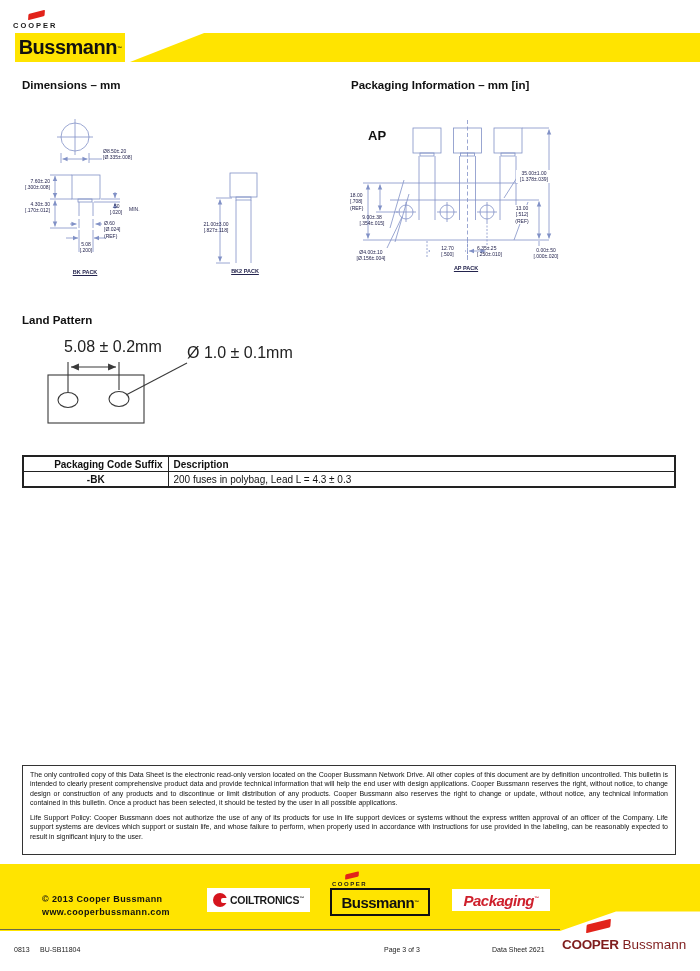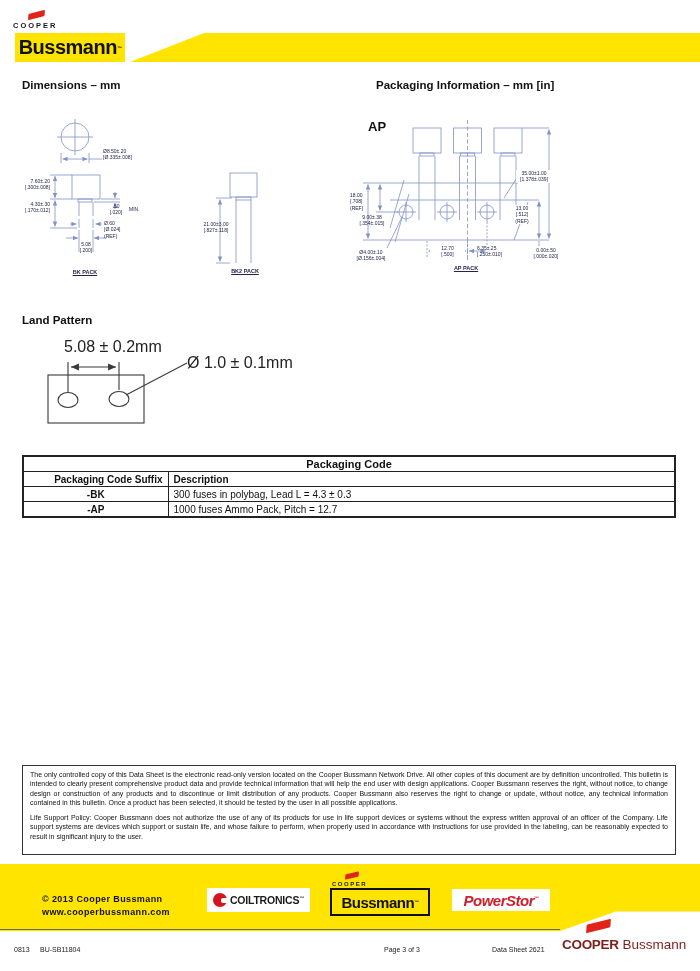--- a/index.html
+++ b/index.html
@@ -65,21 +65,21 @@
   <span class="swoosh" style="left:15px;top:2px;width:17px;height:6px;"></span>
   <span class="cooper-word" style="left:0;top:11px;font-size:7.5px;letter-spacing:2px;">COOPER</span>
   <div class="logo-box" style="left:2px;top:23px;width:110px;height:29px;font-size:20px;">
     <span>Bussmann</span>
       <span class="tm">™</span>
   </div>
 </div>
 <div class="banner"></div>
 
 <div class="h-section" style="left:22px;top:79px;">Dimensions – mm</div>
-<div class="h-section" style="left:376px;top:79px;">Packaging Information – mm [in]</div>
+<div class="h-section" style="left:351px;top:79px;">Packaging Information – mm [in]</div>
 
 <div class="fig" style="left:10px;top:112px;width:170px;height:170px;">
   <svg width="170" height="170">
     <defs>
       <marker id="ah" viewBox="0 0 10 10" refX="9" refY="5" markerWidth="7" markerHeight="7" orient="auto-start-reverse">
         <path d="M0,1 L9,5 L0,9 z" fill="#8191C6"></path>
       </marker>
       <marker id="ahd" viewBox="0 0 10 10" refX="9" refY="5" markerWidth="8" markerHeight="8" orient="auto-start-reverse">
         <path d="M0,1 L9,5 L0,9 z" fill="#3a3a3a"></path>
       </marker>
@@ -165,21 +165,21 @@
       <line x1="78.5" y1="141" x2="116" y2="141" marker-start="url(#ah)" marker-end="url(#ah)"></line>
       <path d="M137 112v23" stroke-dasharray="2 1.5"></path>
       <line x1="119" y1="141" x2="135.5" y2="141" marker-start="url(#ah)" marker-end="url(#ah)"></line>
       <path d="M172 18h27 M178 130h21"></path>
       <line x1="199" y1="19.5" x2="199" y2="128.5" marker-start="url(#ah)" marker-end="url(#ah)"></line>
       <path d="M172 90h17"></path>
       <line x1="189" y1="91.5" x2="189" y2="128.5" marker-start="url(#ah)" marker-end="url(#ah)"></line>
       <path d="M189 131v5"></path>
     </g>
   </svg>
-  <div class="ap-label" style="left:18px;top:9px;">AP</div>
+  <div class="ap-label" style="left:18px;top:18px;">AP</div>
   <div class="dim" style="left:0;top:82px;">18.00
 [.708]
 (REF)</div>
   <div class="dim c" style="left:4px;top:104px;width:36px;">9.00±.38
 [.354±.015]</div>
   <div class="dim c" style="left:0;top:139px;width:42px;">Ø4.00±.10
 [Ø.156±.004]</div>
   <div class="dim c bg" style="left:80px;top:135px;width:35px;">12.70
 [.500]</div>
   <div class="dim" style="left:127px;top:135px;">6.35±.25
@@ -200,43 +200,36 @@
     <g stroke="#3a3a3a" stroke-width="1.1" fill="none">
       <rect x="48" y="65" width="96" height="48"></rect>
       <ellipse cx="68" cy="90" rx="10" ry="7.5"></ellipse>
       <ellipse cx="119" cy="89" rx="10" ry="7.5"></ellipse>
       <path d="M68 52v30 M119 52v28"></path>
       <line x1="71" y1="57" x2="116" y2="57" marker-start="url(#ahd)" marker-end="url(#ahd)"></line>
       <path d="M126 85L187 53"></path>
     </g>
   </svg>
   <div class="land-text" style="left:64px;top:28px;">5.08 ± 0.2mm</div>
-  <div class="land-text" style="left:187px;top:44px;">Ø 1.0 ± 0.1mm</div>
+  <div class="land-text" style="left:187px;top:34px;">Ø 1.0 ± 0.1mm</div>
 </div>
 
 <table class="pkg">
   <colgroup>
       <col style="width:145px;">
       <col>
     </colgroup>
   <tbody>
-      <tr>
-        <th class="ttl" colspan="2">Packaging Code</th>
-      </tr>
   <tr>
     <th class="hc">Packaging Code Suffix</th>
     <th class="hl">Description</th>
   </tr>
   <tr>
     <td class="sc">-BK</td>
-    <td class="dl">300 fuses in polybag, Lead L = 4.3 ± 0.3</td>
-  </tr>
-  <tr>
-    <td class="sc">-AP</td>
-    <td class="dl">1000 fuses Ammo Pack, Pitch = 12.7</td>
+    <td class="dl">200 fuses in polybag, Lead L = 4.3 ± 0.3</td>
   </tr>
 </tbody>
   </table>
 
 <div class="disclaimer">
   <p>The only controlled copy of this Data Sheet is the electronic read-only version located on the Cooper Bussmann Network Drive. All other copies of this document are by definition uncontrolled. This bulletin is intended to clearly present comprehensive product data and provide technical information that will help the end user with design applications. Cooper Bussmann reserves the right, without notice, to change design or construction of any products and to discontinue or limit distribution of any products. Cooper Bussmann also reserves the right to change or update, without notice, any technical information contained in this bulletin. Once a product has been selected, it should be tested by the user in all possible applications.</p>
   <p>Life Support Policy: Cooper Bussmann does not authorize the use of any of its products for use in life support devices or systems without the express written approval of an officer of the Company. Life support systems are devices which support or sustain life, and whose failure to perform, when properly used in accordance with instructions for use provided in the labeling, can be reasonably expected to result in significant injury to the user.</p>
 </div>
 
 <div class="footer-band"></div>
@@ -257,21 +250,21 @@
 <div class="cb-footer">
   <span class="swoosh" style="left:15px;top:2px;width:14px;height:5px;"></span>
   <span class="cooper-word" style="left:2px;top:10px;font-size:6px;letter-spacing:1.5px;">COOPER</span>
   <div class="logo-box" style="left:0;top:17px;width:96px;height:24px;font-size:15px;border:2px solid #111;">
     <span>Bussmann</span>
       <span class="tm">™</span>
   </div>
 </div>
 
 <div class="ps-box">
-  <span class="ps-text"><span>PowerStor</span><span class="tm">™</span></span>
+  <span class="ps-text"><span>Packaging</span><span class="tm">™</span></span>
 </div>
 
 <div class="br-logo">
   <span class="swoosh" style="left:26px;top:4px;width:25px;height:8px;"></span>
   <span class="br-text">
     <b style="font-weight:700;letter-spacing:-0.3px;">COOPER</b>&nbsp;<span>Bussmann</span>
   </span>
 </div>
 
 <div class="bb" style="left:14px;top:946px;">0813</div>

